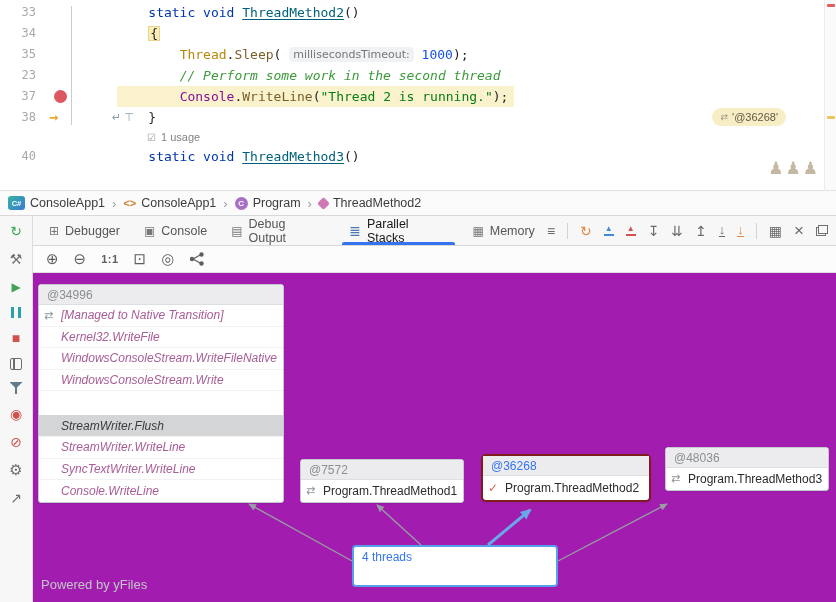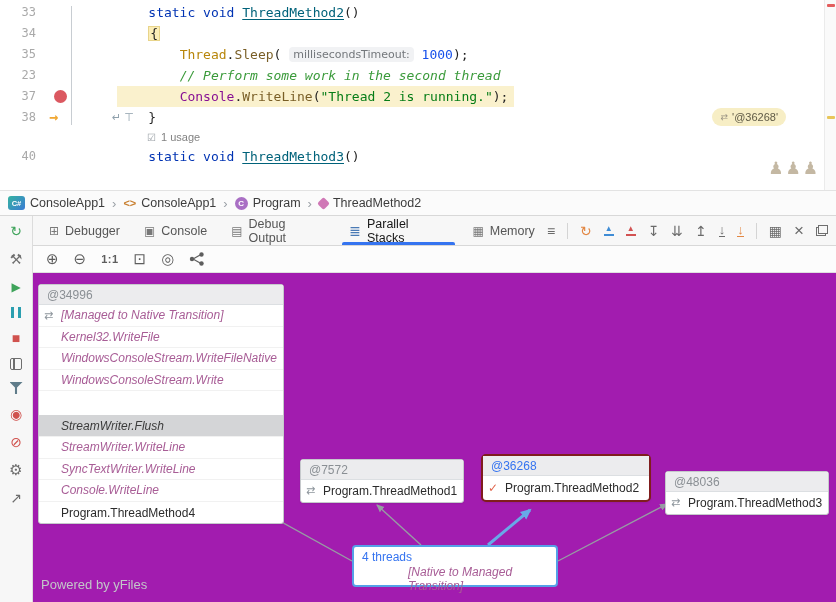--- a/index.html
+++ b/index.html
@@ -265,46 +265,42 @@
           </div>
           <div class="frame-row ext">
             <span class="frame-text">StreamWriter.WriteLine</span>
           </div>
           <div class="frame-row ext">
             <span class="frame-text">SyncTextWriter.WriteLine</span>
           </div>
           <div class="frame-row ext">
             <span class="frame-text">Console.WriteLine</span>
           </div>
-          <div class="frame-row">
-            <span class="frame-text">Program.ThreadMethod4</span>
-          </div>
         </div>
         <div class="stack-box" style="left: 267px; top: 186px; width: 164px;">
           <div class="sb-header">@7572</div>
           <div class="frame-row">
             <span class="frame-ic">⇄</span>
             <span class="frame-text">Program.ThreadMethod1</span>
           </div>
         </div>
         <div class="stack-box sel" style="left: 448px; top: 181px; width: 170px;">
           <div class="sb-header">@36268</div>
           <div class="frame-row">
             <span class="frame-ic cur">✓</span>
             <span class="frame-text">Program.ThreadMethod2</span>
           </div>
         </div>
-        <div class="stack-box" style="left: 632px; top: 198px; width: 164px;">
+        <div class="stack-box" style="left: 632px; top: 174px; width: 164px;">
           <div class="sb-header">@48036</div>
           <div class="frame-row">
             <span class="frame-ic">⇄</span>
             <span class="frame-text">Program.ThreadMethod3</span>
           </div>
         </div>
       </div>
     <div class="group-box">
       <div class="group-title">4 threads</div>
-      <div class="group-sub">[Native to Managed Transition]</div>
     </div>
     <div class="watermark">Powered by yFiles</div>
   </div>
 
 </div>
 
 </body></html>

